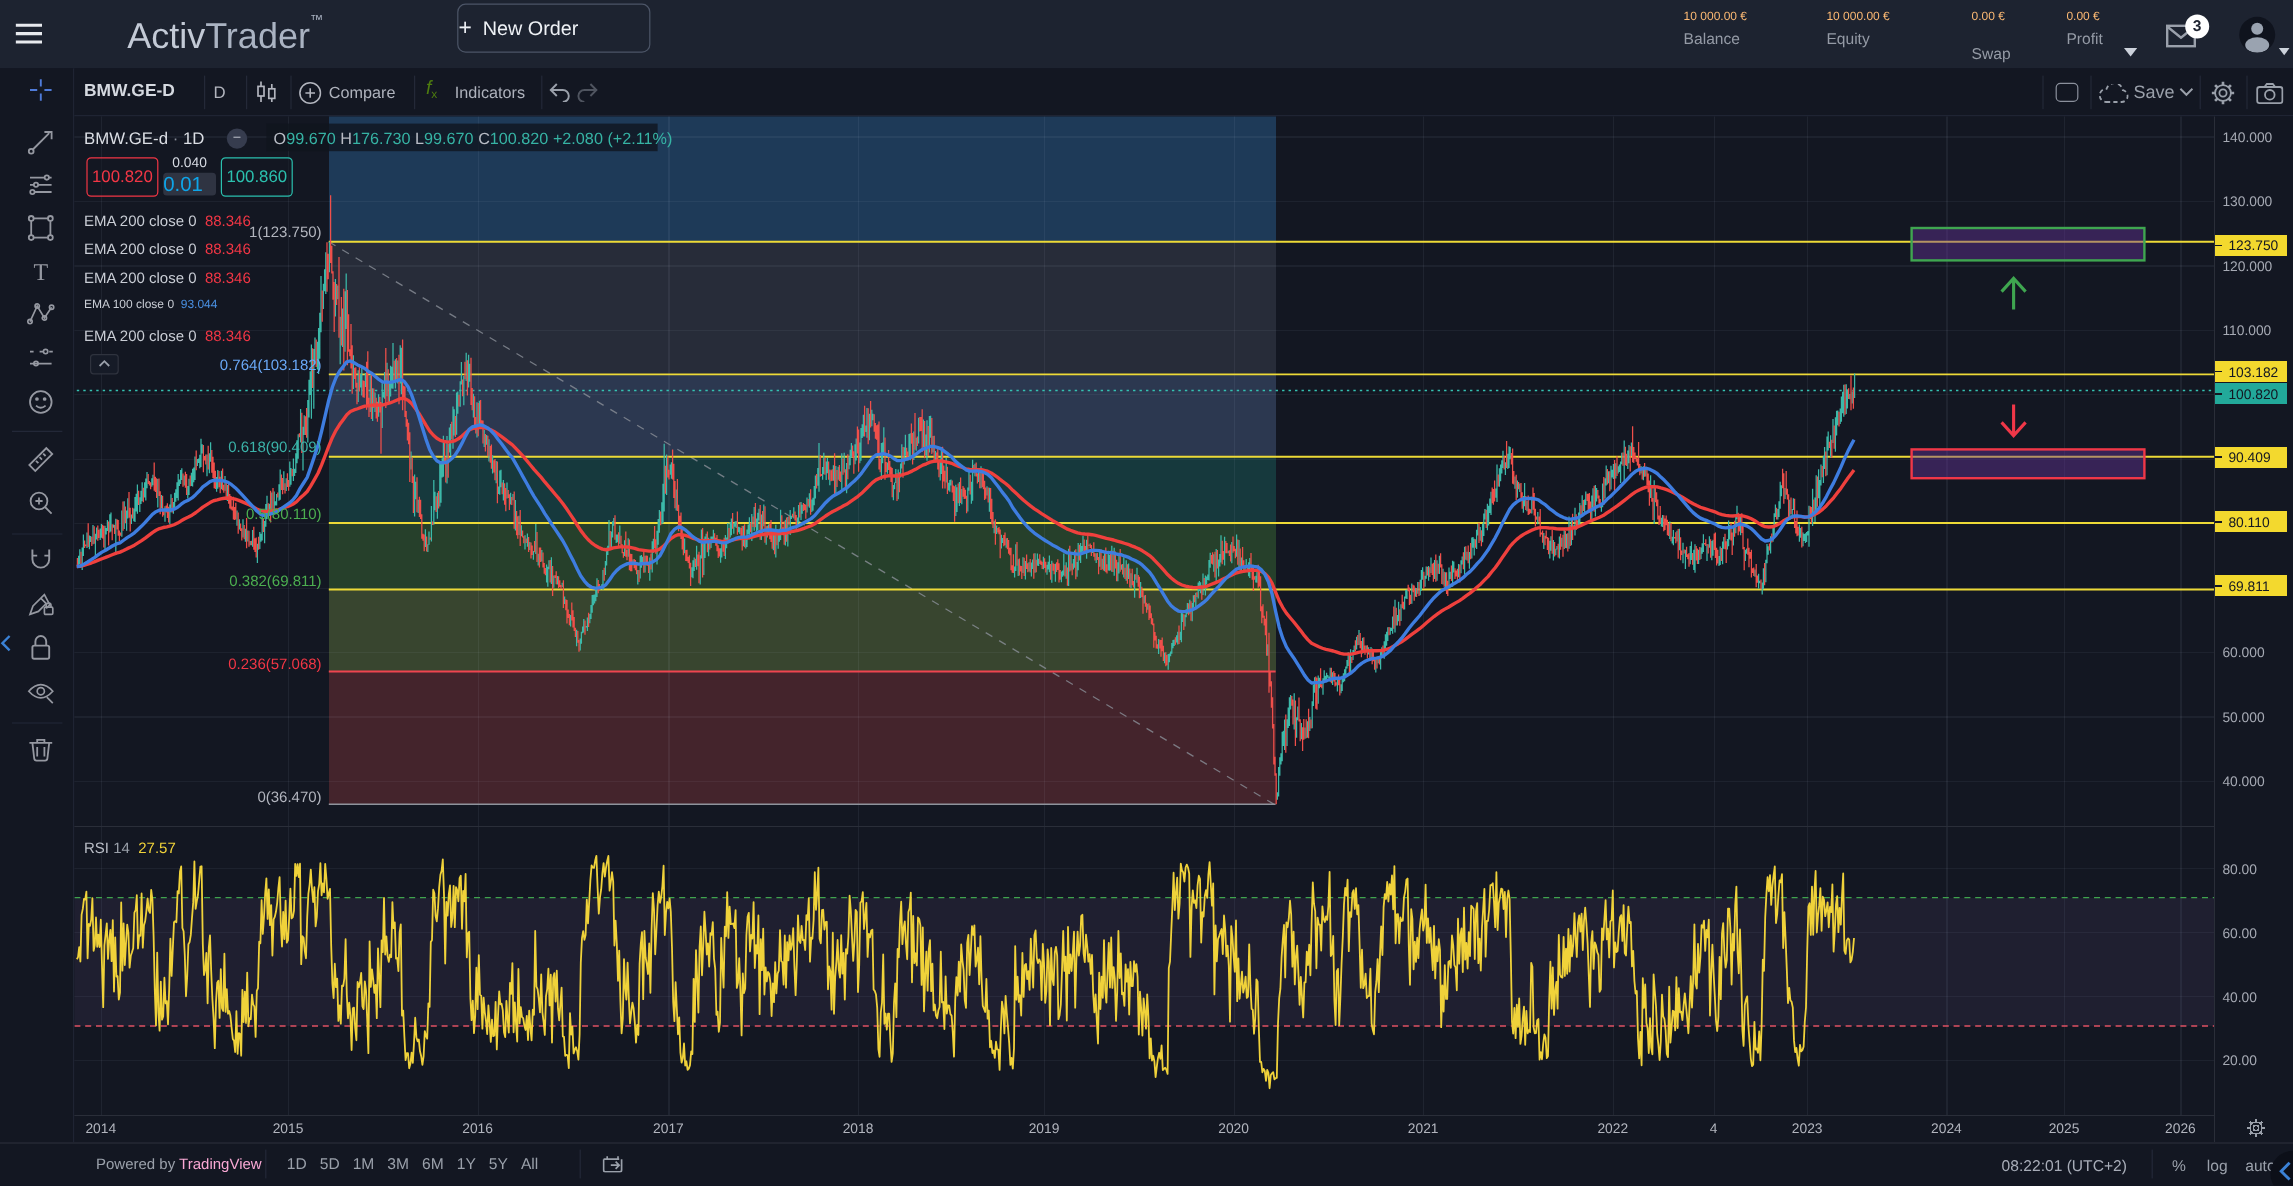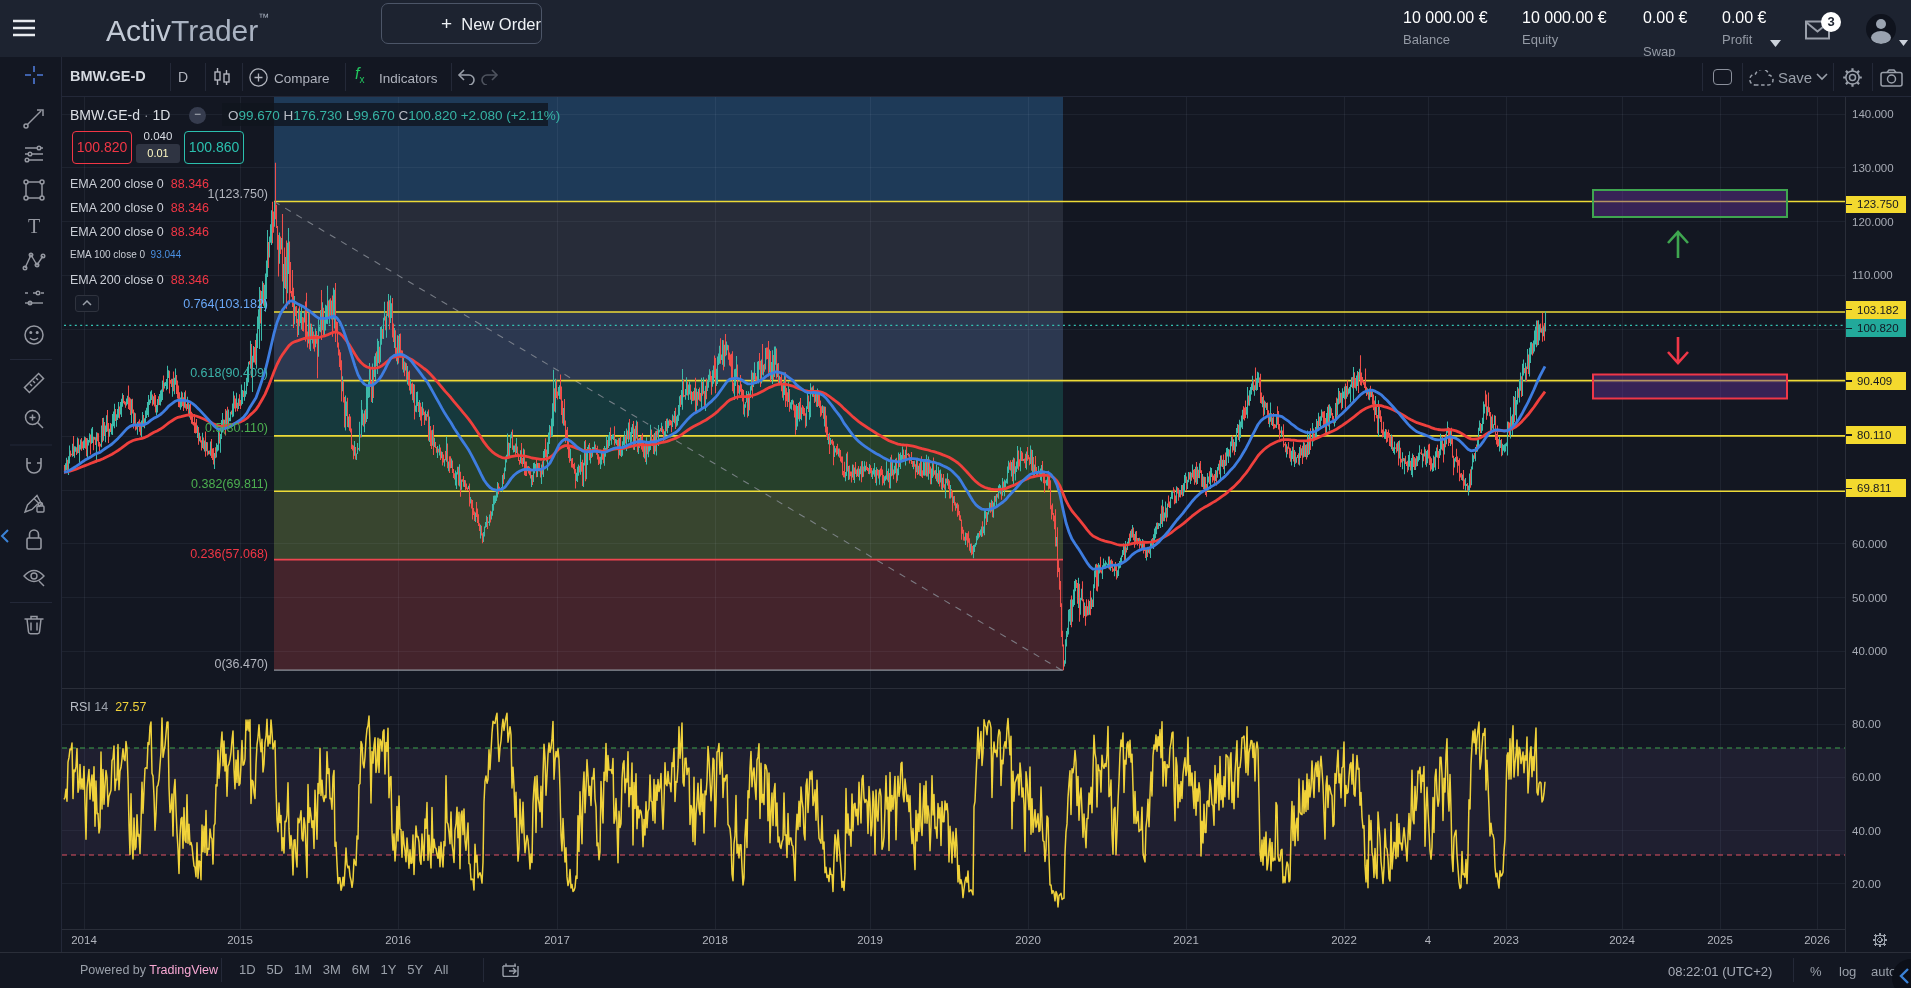--- a/index.html
+++ b/index.html
@@ -1,30 +1,30 @@
 <!DOCTYPE html>
 <html><head><meta charset="utf-8"><title>ActivTrader</title><style>
 *{margin:0;padding:0;box-sizing:border-box}
 html,body{width:1911px;height:988px;background:#131722;font-family:"Liberation Sans",sans-serif;overflow:hidden}
 .a{position:absolute}
 #page{position:relative;width:1911px;height:988px}
 .lbl{color:#949aa5;font-size:13px}
-.val{color:#ffffff;font-size:16px}
+.val{color:#fdba74;font-size:10px}
 .tbtxt{color:#aeb2bc;font-size:13.5px}
 </style></head><body>
 <div id="page">
 
 <div class="a" style="left:0;top:0;width:1911px;height:57px;background:#1d2330"></div>
 <svg class="a" style="left:13px;top:19px" width="24" height="18" viewBox="0 0 24 18">
  <g stroke="#e8eaee" stroke-width="2.6">
         <path d="M0 2h22M0 9h22M0 16h22"></path>
       </g>
     </svg>
 <div class="a" style="left:106px;top:11px;font-size:30px;font-weight:300;color:#c3cad6;letter-spacing:0">Activ<span style="color:#aab3c2">Trader</span><span style="font-size:11px;vertical-align:20px;color:#aab3c2">™</span></div>
-<div class="a" style="left:381px;top:3px;width:161px;height:41px;border:1px solid #4c5567;border-radius:7px;color:#eef1f5;font-size:16.5px;line-height:39px;text-align:right"><span style="font-size:19px;font-weight:300">+</span>&nbsp;&nbsp;New Order</div>
+<div class="a" style="left:381px;top:3px;width:161px;height:41px;border:1px solid #4c5567;border-radius:7px;color:#eef1f5;font-size:16.5px;line-height:39px;text-align:left"><span style="font-size:19px;font-weight:300">+</span>&nbsp;&nbsp;New Order</div>
 <div class="a" style="left:1403px;top:9px">
       <div class="val">10 000.00 €</div>
       <div class="lbl" style="margin-top:5px">Balance</div>
     </div>
 <div class="a" style="left:1522px;top:9px">
       <div class="val">10 000.00 €</div>
       <div class="lbl" style="margin-top:5px">Equity</div>
     </div>
 <div class="a" style="left:1643px;top:9px">
       <div class="val">0.00 €</div>
@@ -136,21 +136,21 @@
  <rect x="3" y="5" width="5" height="8"></rect>
       <path d="M5.5 1v4M5.5 13v5"></path>
  <rect x="12" y="7" width="5" height="8"></rect>
       <path d="M14.5 3v4M14.5 15v3"></path>
     </svg>
 <svg class="a" style="left:249px;top:68px" width="19" height="19" viewBox="0 0 19 19" stroke="#b2b5be" fill="none" stroke-width="1.3">
  <circle cx="9.5" cy="9.5" r="8.6"></circle>
       <path d="M9.5 5.5v8M5.5 9.5h8"></path>
     </svg>
 <div class="a" style="left:274px;top:69px"><span class="tbtxt">Compare</span></div>
-<div class="a" style="left:355px;top:65px;color:#22c55e;font-size:16px;font-style:italic;font-family:Liberation Sans, sans-serif">f<span style="font-size:10px;font-style:normal;vertical-align:-4px">x</span></div>
+<div class="a" style="left:355px;top:65px;color:#4d7c0f;font-size:16px;font-style:italic;font-family:Liberation Sans, sans-serif">f<span style="font-size:10px;font-style:normal;vertical-align:-4px">x</span></div>
 <div class="a" style="left:379px;top:69px"><span class="tbtxt">Indicators</span></div>
 <svg class="a" style="left:456px;top:68px" width="20" height="17" viewBox="0 0 20 17" fill="none">
  <path d="M3 7h10a5 5 0 0 1 0 10" stroke="#9aa0aa" stroke-width="1.6"></path>
       <path d="M8 2L3 7l5 5" stroke="#9aa0aa" stroke-width="1.6"></path>
     </svg>
 <svg class="a" style="left:480px;top:68px" width="20" height="17" viewBox="0 0 20 17" fill="none">
  <path d="M17 7H7a5 5 0 0 0 0 10" stroke="#4f545f" stroke-width="1.6"></path>
       <path d="M12 2l5 5-5 5" stroke="#4f545f" stroke-width="1.6"></path>
     </svg>
 <div class="a" style="left:170px;top:63px;width:1px;height:28px;background:#242938"></div>
@@ -286,21 +286,21 @@
         <path stroke-width="1.8" d="M0 -7.3v2M0 5.3v2M-7.3 0h2M5.3 0h2M-5.2 -5.2l1.5 1.5M3.7 3.7l1.5 1.5M5.2 -5.2l-1.5 1.5M-3.7 3.7l-1.5 1.5"></path>
       </g>
     </svg>
 
 <div class="a" style="left:222px;top:103px;width:326px;height:23px;background:rgba(16,20,30,0.78)"></div>
 <div class="a" style="left:70px;top:107px;font-size:14px;color:#dcdfe5">BMW.GE-d <span style="color:#8a8f9a">·</span> 1D</div>
 <div class="a" style="left:189px;top:107px;width:17px;height:17px;border-radius:50%;background:#363c4e;color:#b9bdc6;text-align:center;line-height:15px;font-size:12px">−</div>
 <div class="a" style="left:228px;top:108px;font-size:13.5px;color:#b8bcc5">O<span style="color:#36b3a4">99.670 </span>H<span style="color:#36b3a4">176.730 </span>L<span style="color:#36b3a4">99.670 </span>C<span style="color:#36b3a4">100.820 +2.080 (+2.11%)</span></div>
 <div class="a" style="left:72px;top:131px;width:60px;height:33px;border:1px solid #f23645;border-radius:4px;color:#f23645;font-size:14px;text-align:center;line-height:31px;background:rgba(19,23,34,0.5)">100.820</div>
 <div class="a" style="left:136px;top:130px;width:44px;text-align:center;font-size:11.5px;color:#d8dce4">0.040</div>
-<div class="a" style="left:136px;top:144px;width:44px;height:19px;background:#2f3442;border-radius:3px;color:#fef9c3;font-size:11px;text-align:center;line-height:19px">0.01</div>
+<div class="a" style="left:136px;top:144px;width:44px;height:19px;background:#2f3442;border-radius:3px;color:#0ea5e9;font-size:17px;line-height:19px">0.01</div>
 <div class="a" style="left:184px;top:131px;width:60px;height:33px;border:1px solid #2bc0ae;border-radius:4px;color:#2bc0ae;font-size:14px;text-align:center;line-height:31px;background:rgba(19,23,34,0.5)">100.860</div>
 <div class="a" style="left:70px;top:177px;font-size:12.5px;color:#c9cdd5">EMA 200 close 0 &nbsp;<span style="color:#f23645">88.346</span></div>
 <div class="a" style="left:70px;top:201px;font-size:12.5px;color:#c9cdd5">EMA 200 close 0 &nbsp;<span style="color:#f23645">88.346</span></div>
 <div class="a" style="left:70px;top:225px;font-size:12.5px;color:#c9cdd5">EMA 200 close 0 &nbsp;<span style="color:#f23645">88.346</span></div>
 <div class="a" style="left:70px;top:249px;font-size:10px;color:#c9cdd5">EMA 100 close 0 &nbsp;<span style="color:#4a90e2">93.044</span></div>
 <div class="a" style="left:70px;top:273px;font-size:12.5px;color:#c9cdd5">EMA 200 close 0 &nbsp;<span style="color:#f23645">88.346</span></div>
 
 <div class="a" style="left:75px;top:295px;width:24px;height:17px;border:1px solid #2f333e;border-radius:3px;background:#161b27">
  <svg width="22" height="15" viewBox="0 0 22 15">
         <path d="M7 9l4-4 4 4" stroke="#9aa0aa" stroke-width="1.5" fill="none"></path>

